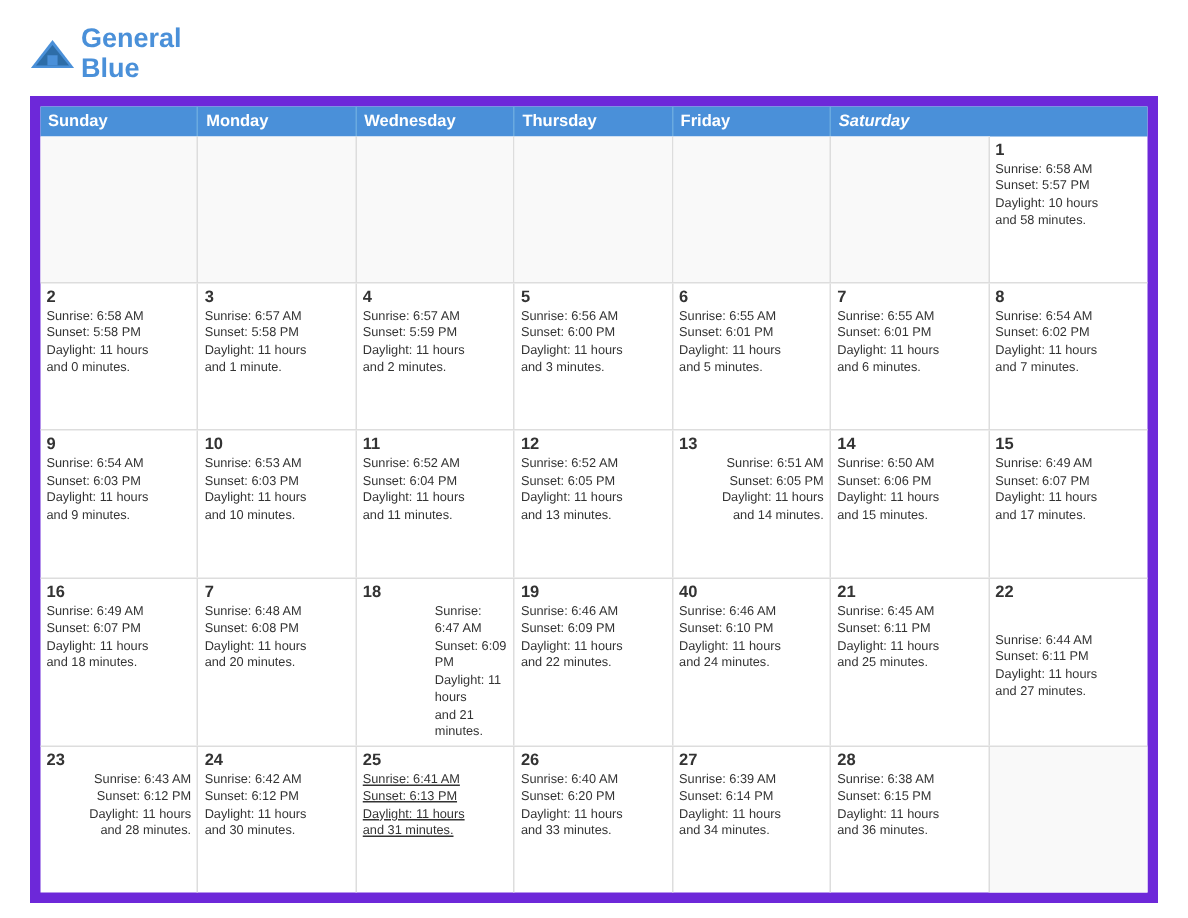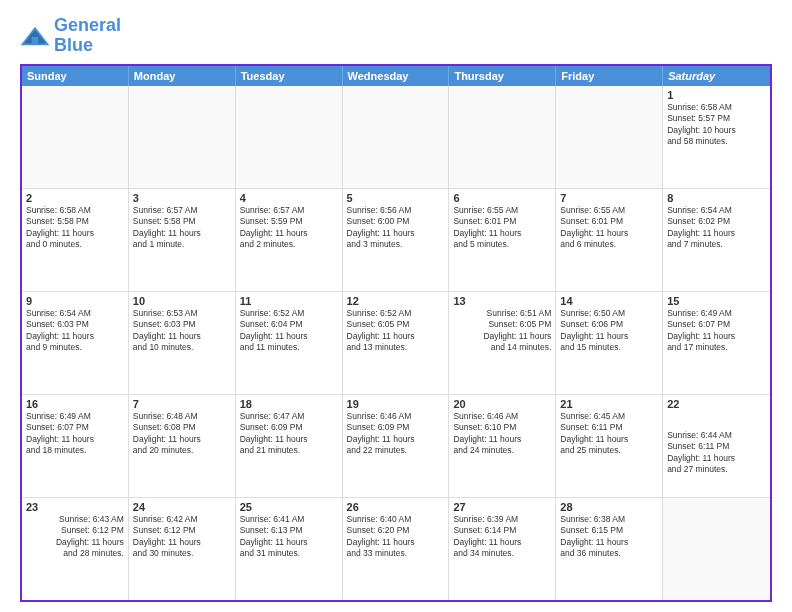--- a/index.html
+++ b/index.html
@@ -50,21 +50,21 @@
       font-size: 32px;
       font-weight: normal;
       color: #333;
     }
     .location {
       font-size: 14px;
       color: #555;
     }
     .calendar {
       flex: 1;
-      border: 2px solid #6d28d9;
+      border: 7px solid #6d28d9;
       display: flex;
       flex-direction: column;
     }
     .cal-header {
       display: grid;
       grid-template-columns: repeat(7, 1fr);
       background: #4a90d9;
     }
     .cal-header-cell {
       color: #fff;
@@ -127,21 +127,20 @@
     <div class="title-block">
       <div class="month-title"></div>
       <div class="location"></div>
     </div>
   </div>
 
   <div class="calendar">
     <div class="cal-header">
     <div class="cal-header-cell">Sunday</div>
         <div class="cal-header-cell">Monday</div>
-        <div class="cal-header-cell">Tuesday</div>
         <div class="cal-header-cell">Wednesday</div>
         <div class="cal-header-cell">Thursday</div>
         <div class="cal-header-cell">Friday</div>
         <div class="cal-header-cell">Saturday</div>
       </div>
     <div class="cal-body">
     <div class="cal-row">
           <div class="cal-cell empty"></div>
           <div class="cal-cell empty"></div>
           <div class="cal-cell empty"></div>
@@ -268,34 +267,34 @@
           </div>
           <div class="cal-cell">
             <span class="day-num">7</span>
             <div class="cell-text" style="white-space: pre-line;">Sunrise: 6:48 AM
 Sunset: 6:08 PM
 Daylight: 11 hours
 and 20 minutes.</div>
           </div>
           <div class="cal-cell">
             <span class="day-num">18</span>
-            <div class="cell-text" style="white-space: pre-line;">Sunrise: 6:47 AM
+            <div class="cell-text" style="white-space: pre-line; margin-left: 48px;">Sunrise: 6:47 AM
 Sunset: 6:09 PM
 Daylight: 11 hours
 and 21 minutes.</div>
           </div>
           <div class="cal-cell">
             <span class="day-num">19</span>
             <div class="cell-text" style="white-space: pre-line;">Sunrise: 6:46 AM
 Sunset: 6:09 PM
 Daylight: 11 hours
 and 22 minutes.</div>
           </div>
           <div class="cal-cell">
-            <span class="day-num">20</span>
+            <span class="day-num">40</span>
             <div class="cell-text" style="white-space: pre-line;">Sunrise: 6:46 AM
 Sunset: 6:10 PM
 Daylight: 11 hours
 and 24 minutes.</div>
           </div>
           <div class="cal-cell">
             <span class="day-num">21</span>
             <div class="cell-text" style="white-space: pre-line;">Sunrise: 6:45 AM
 Sunset: 6:11 PM
 Daylight: 11 hours
@@ -319,21 +318,21 @@
           </div>
           <div class="cal-cell">
             <span class="day-num">24</span>
             <div class="cell-text" style="white-space: pre-line;">Sunrise: 6:42 AM
 Sunset: 6:12 PM
 Daylight: 11 hours
 and 30 minutes.</div>
           </div>
           <div class="cal-cell">
             <span class="day-num">25</span>
-            <div class="cell-text" style="white-space: pre-line;">Sunrise: 6:41 AM
+            <div class="cell-text" style="white-space: pre-line; text-decoration: underline;">Sunrise: 6:41 AM
 Sunset: 6:13 PM
 Daylight: 11 hours
 and 31 minutes.</div>
           </div>
           <div class="cal-cell">
             <span class="day-num">26</span>
             <div class="cell-text" style="white-space: pre-line;">Sunrise: 6:40 AM
 Sunset: 6:20 PM
 Daylight: 11 hours
 and 33 minutes.</div>

